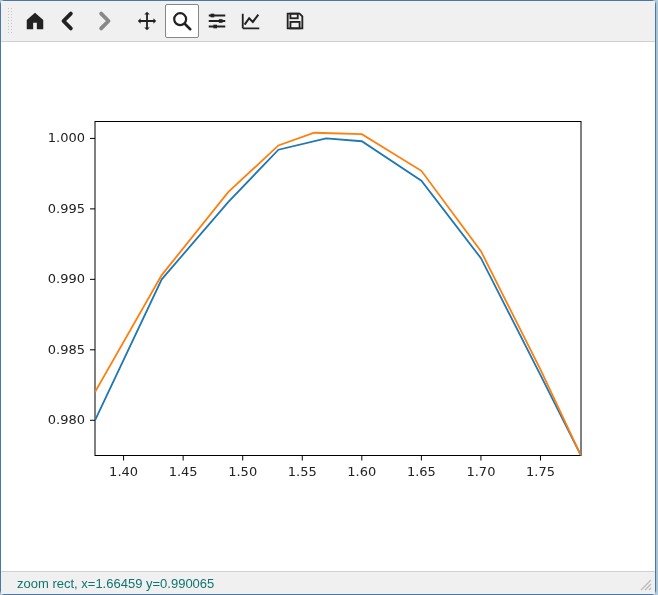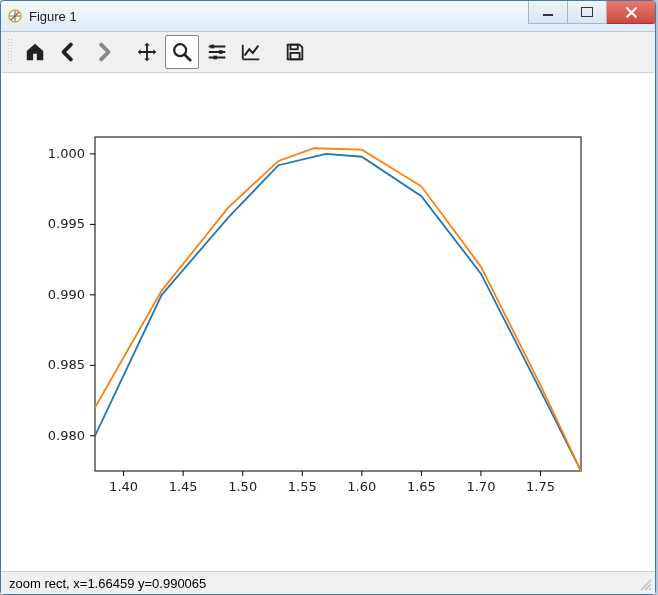--- a/index.html
+++ b/index.html
@@ -128,59 +128,38 @@
     font-size: 13px;
     fill: #222;
   }
   
   .statusbar {
     height: 22px;
     background: #f0f0f0;
     border-top: 1px solid #d0d0d0;
     display: flex;
     align-items: center;
-    padding-left: 8px;
+    padding-left: 16px;
     font-size: 13px;
-    color: #000000;
+    color: #0f766e;
     position: relative;
   }
   .resize-grip {
     position: absolute;
     right: 2px;
     bottom: 2px;
     width: 14px; height: 14px;
     opacity: 0.5;
   }
 </style>
 </head>
 <body>
 
 <div class="window">
 
-  <div class="titlebar">
-    <svg class="title-icon" viewBox="0 0 16 16">
-      <circle cx="8" cy="8" r="6" fill="#fff" stroke="#d0b020" stroke-width="1.5"></circle>
-      <path d="M3 8 L13 8 M8 3 L8 13" stroke="#3b7bbf" stroke-width="1.2"></path>
-      <path d="M4 12 L12 4" stroke="#d0503b" stroke-width="1.4"></path>
-    </svg>
-    <span class="title-text">Figure 1</span>
-    <div class="win-buttons">
-      <div class="win-btn win-min">
-          <span></span>
-        </div>
-      <div class="win-btn win-max">
-          <span></span>
-        </div>
-      <div class="win-btn win-close">
-        <svg viewBox="0 0 12 12">
-          <path d="M2 2 L10 10 M10 2 L2 10" stroke="#fff" stroke-width="2" stroke-linecap="round"></path>
-        </svg>
-      </div>
-    </div>
-  </div>
 
   <div class="toolbar">
     <div class="tb-handle"></div>
 
     <div class="tb-btn">
       <svg viewBox="0 0 24 24">
         <path d="M3 11 L12 3 L21 11 L21 21 L14 21 L14 14 L10 14 L10 21 L3 21 Z" fill="#222"></path>
       </svg>
     </div>
     <div class="tb-btn">

